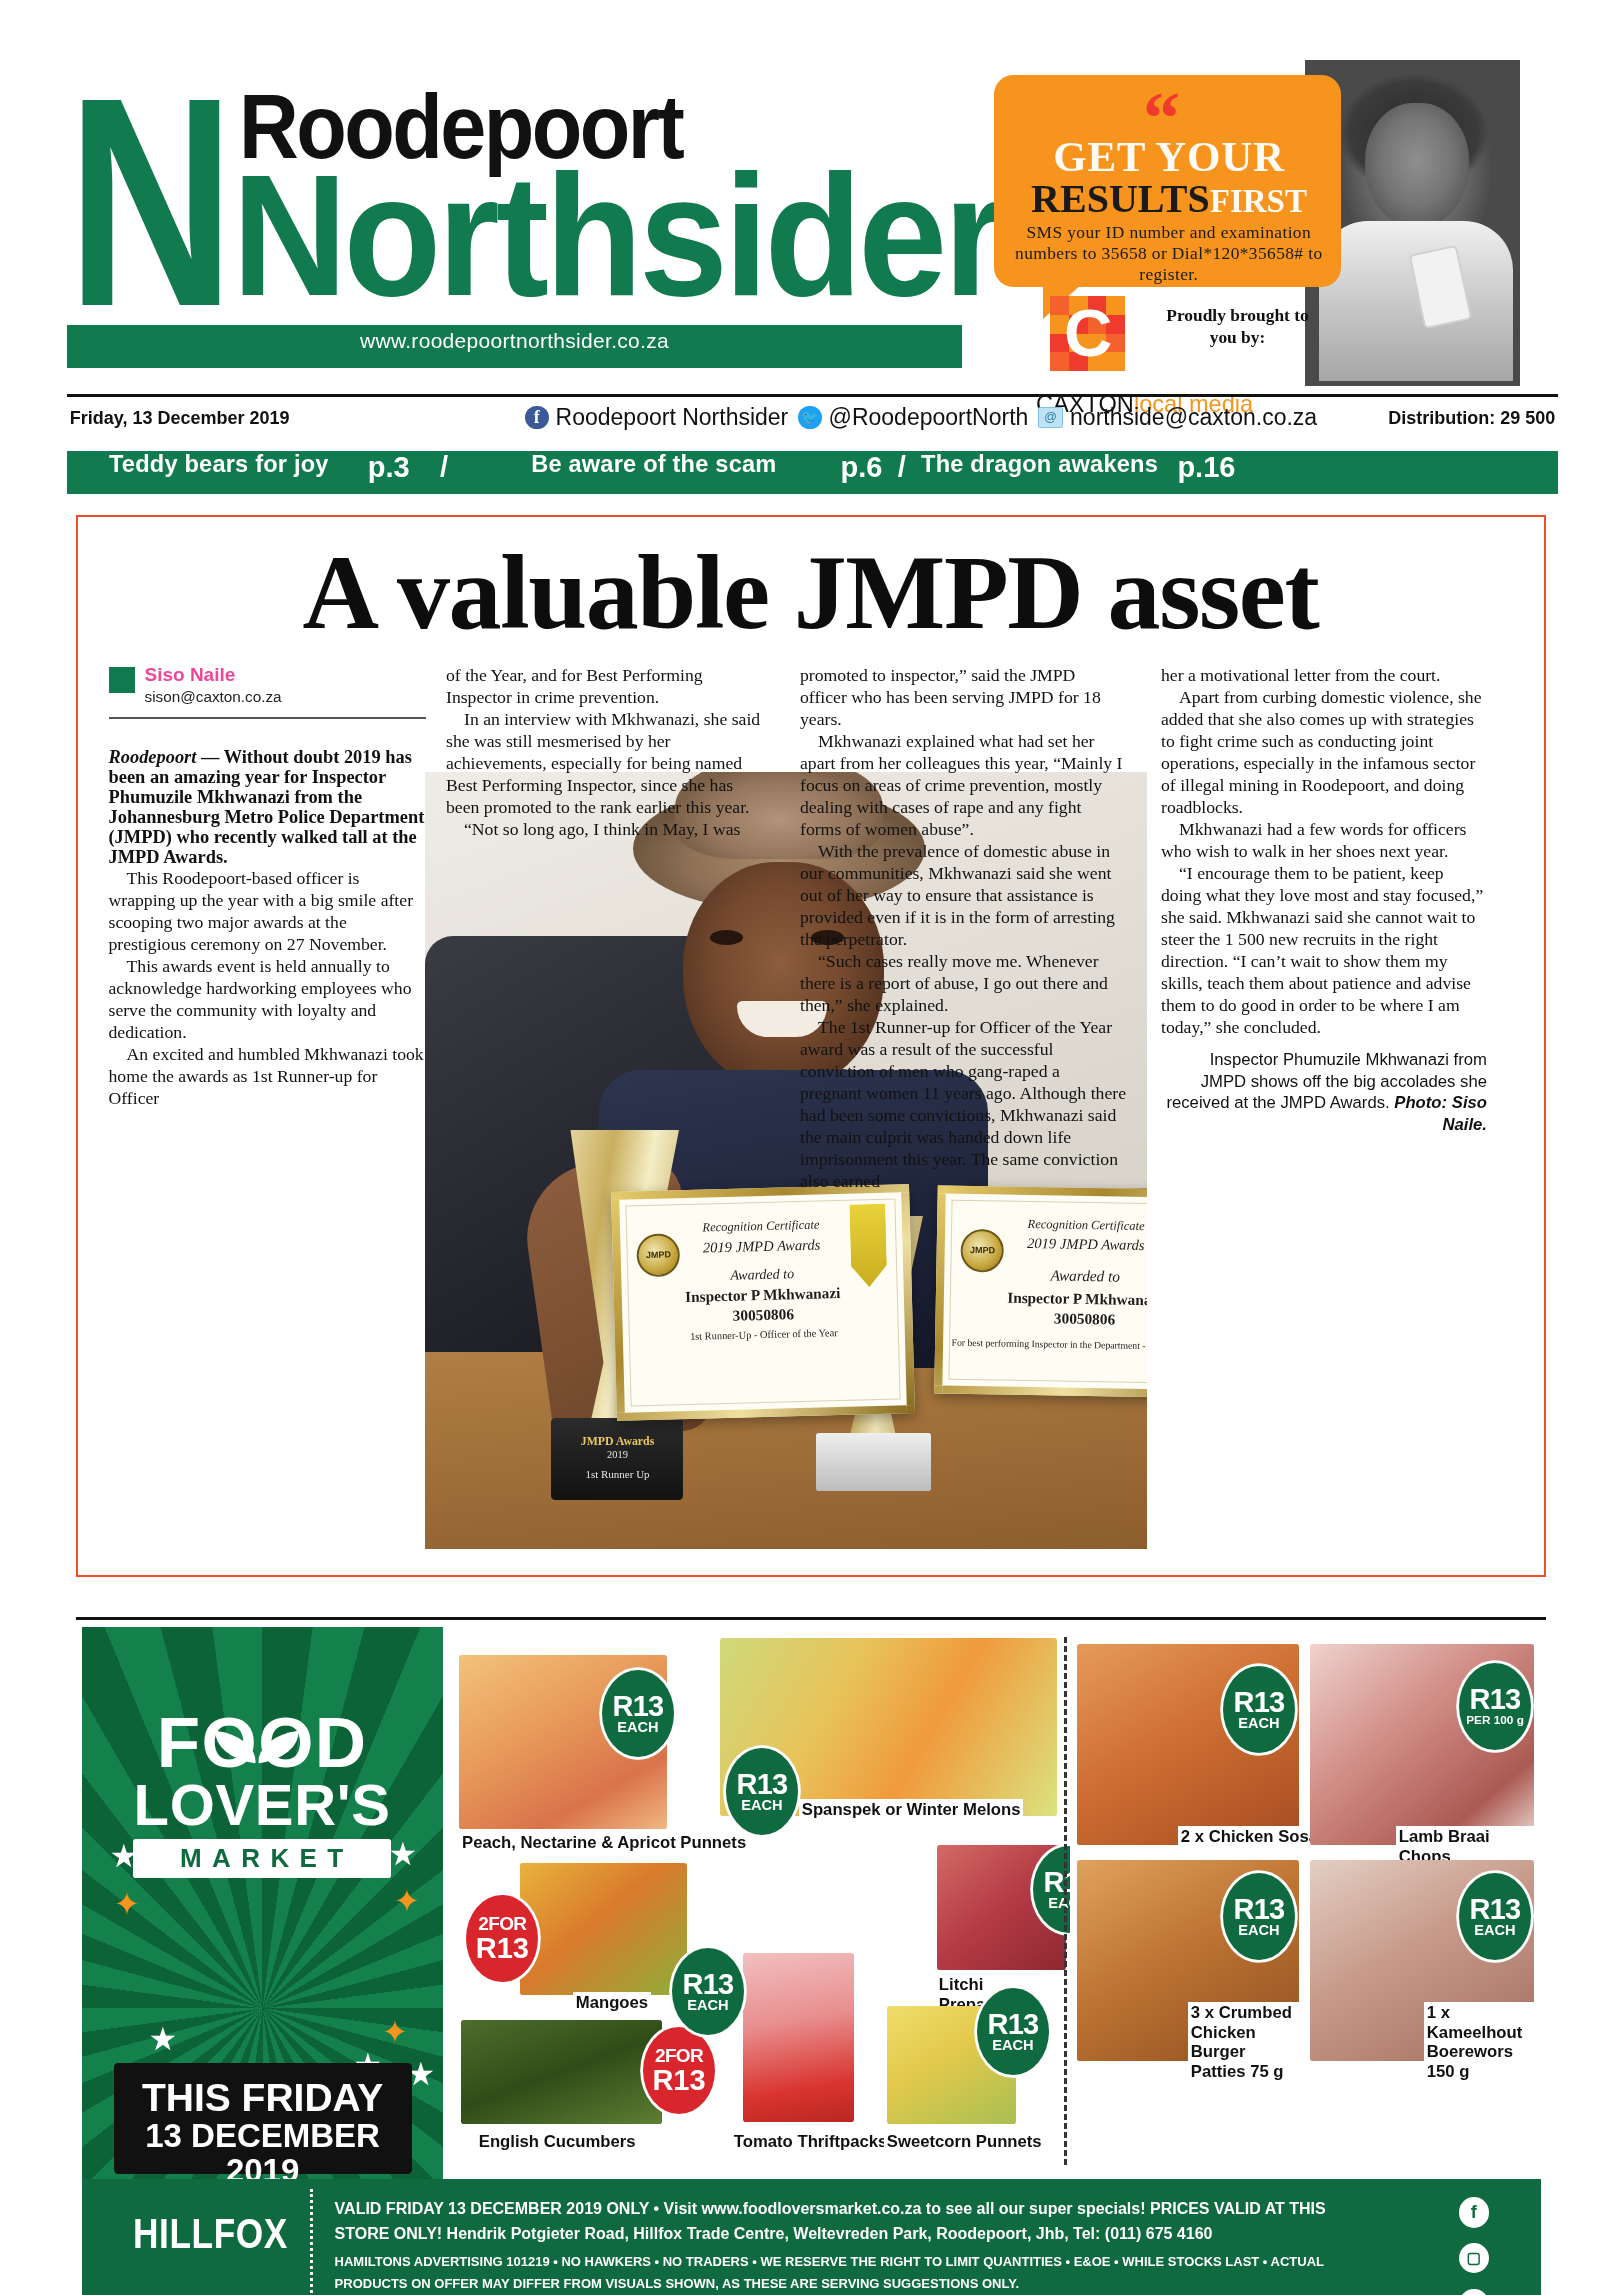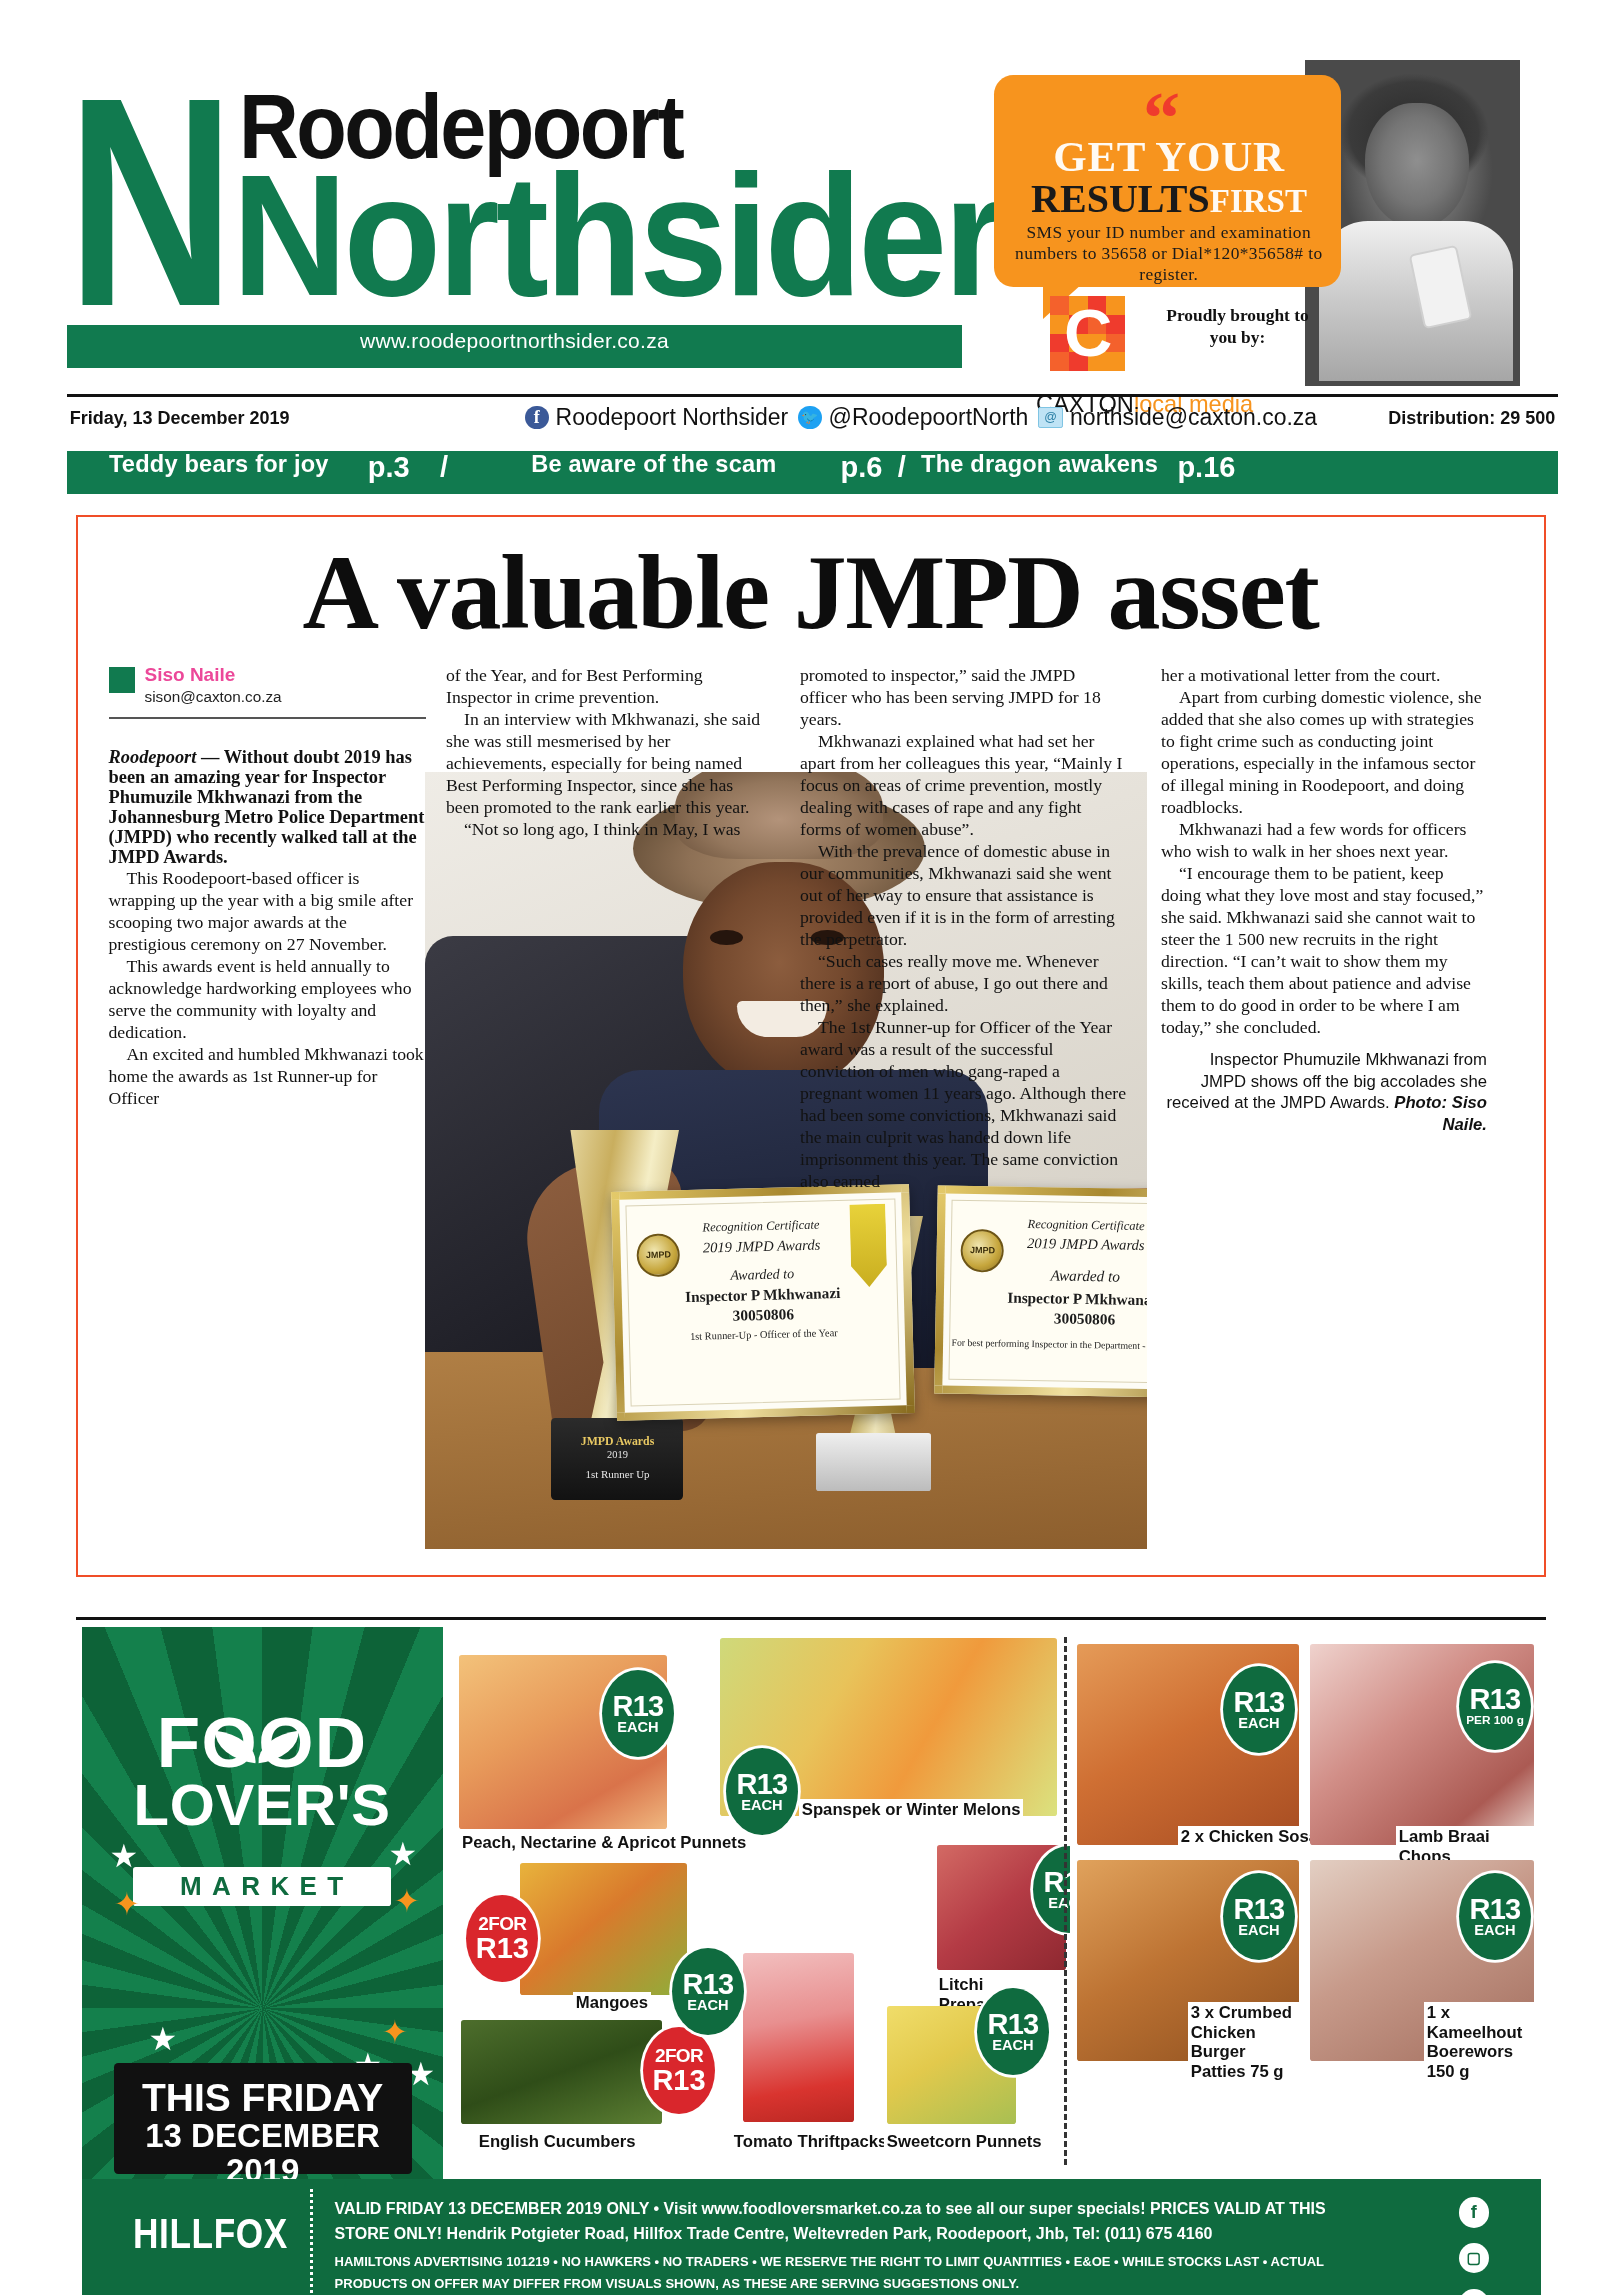--- a/index.html
+++ b/index.html
@@ -322,21 +322,21 @@
   }
   .fl-leaf1, .fl-leaf2 {
     position:absolute; top:106px; width:43px; height:28px; background:#fff;
   }
   .fl-leaf1 { left:132px; border-radius:0 100% 0 100%; transform:rotate(6deg); }
   .fl-leaf2 { left:175px; border-radius:100% 0 100% 0; transform:rotate(-6deg); }
   .fl-market {
     position:absolute; left:51px; top:212px; width:258px; height:39px;
     background:#fff; border-radius:2.8px;
     color:#0f6b3f; font-size:26px; line-height:39px; font-weight:bold;
-    letter-spacing:10.4px; text-align:center; text-indent:10.4px;margin-top:28px;
+    letter-spacing:10.4px; text-align:center; text-indent:10.4px;
   }
   .fl-slogan {
     position:absolute; left:0; top:278px; width:361px; text-align:center;
     color:#f7941e; font-size:42px; line-height:43px; font-weight:bold;
     letter-spacing:0px;
     -webkit-text-stroke:3.5px #fff; paint-order: stroke fill;
   }
   .fl-friday {
     position:absolute; left:32px; top:436px; width:298px; height:111px;
     background:#111; border-radius:4.2px; padding-top:15.3px;

